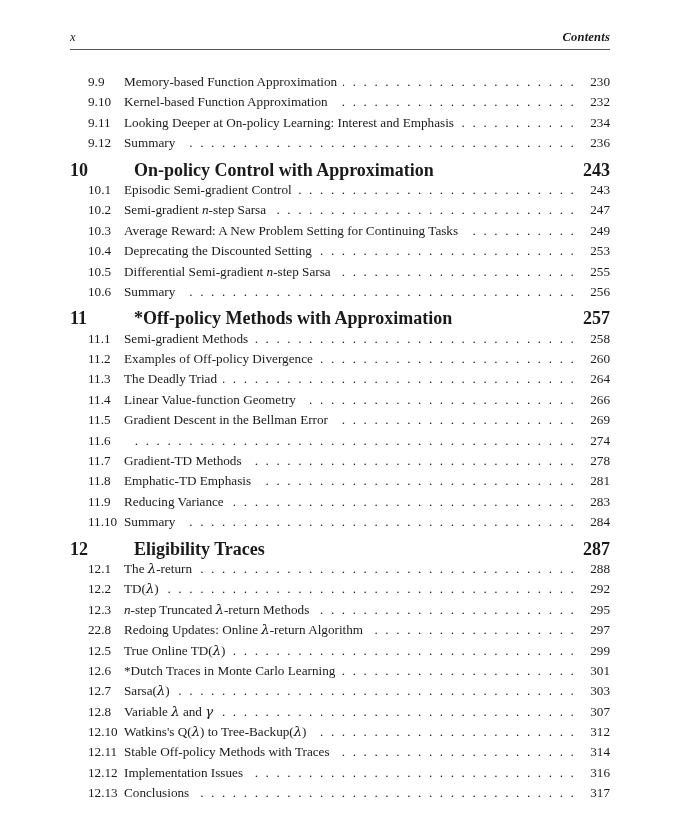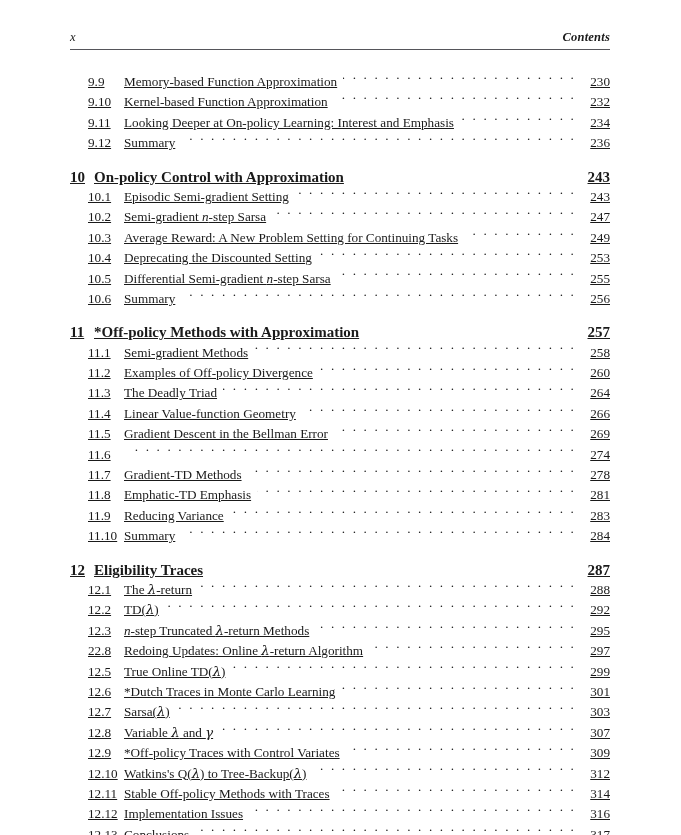--- a/index.html
+++ b/index.html
@@ -49,33 +49,33 @@
   
   .toc {
     position: absolute;
     left: 70px;
     top: 72px;
     width: 540px;
   }
 
   .toc-entry {
     display: flex;
-    align-items: flex-start;
+    align-items: flex-end;
     font-size: 13.2px;
     line-height: 20.4px;
     height: 20.4px;
     white-space: nowrap;
-    text-decoration: underline;
   }
 
   
   .toc-entry.chapter {
     font-weight: bold;
-    margin-top: 13px;
-    font-size: 15px;
+    margin-top: 6px;
+    font-size: 18px;
+    gap: 40px;
   }
   .toc-entry.chapter .num {
     width: 18px;
     flex: 0 0 18px;
     text-align: left;
   }
   .toc-entry.chapter .title {
     padding-left: 6px;
   }
   .toc-entry.chapter .leader {
@@ -170,21 +170,21 @@
         <span class="page-no">236</span>
       </div>
       <div class="toc-entry chapter">
         <span class="num">10</span>
         <span class="title">On-policy Control with Approximation</span>
         <span class="leader"></span>
         <span class="page-no">243</span>
       </div>
       <div class="toc-entry section">
         <span class="num">10.1</span>
-        <span class="title">Episodic Semi-gradient Setting</span>
+        <span class="title">Episodic Semi-gradient Control</span>
         <span class="leader"></span>
         <span class="page-no">243</span>
       </div>
       <div class="toc-entry section">
         <span class="num">10.2</span>
         <span class="title">Semi-gradient <span class="mi">n</span>-step Sarsa</span>
         <span class="leader"></span>
         <span class="page-no">247</span>
       </div>
       <div class="toc-entry section">
@@ -324,26 +324,20 @@
         <span class="leader"></span>
         <span class="page-no">303</span>
       </div>
       <div class="toc-entry section">
         <span class="num">12.8</span>
         <span class="title">Variable <span class="greek">λ</span> and <span class="greek">γ</span></span>
         <span class="leader"></span>
         <span class="page-no">307</span>
       </div>
       <div class="toc-entry section">
-        <span class="num">12.9</span>
-        <span class="title">*Off-policy Traces with Control Variates</span>
-        <span class="leader"></span>
-        <span class="page-no">309</span>
-      </div>
-      <div class="toc-entry section">
         <span class="num">12.10</span>
         <span class="title">Watkins's Q(<span class="greek">λ</span>) to Tree-Backup(<span class="greek">λ</span>)</span>
         <span class="leader"></span>
         <span class="page-no">312</span>
       </div>
       <div class="toc-entry section">
         <span class="num">12.11</span>
         <span class="title">Stable Off-policy Methods with Traces</span>
         <span class="leader"></span>
         <span class="page-no">314</span>

